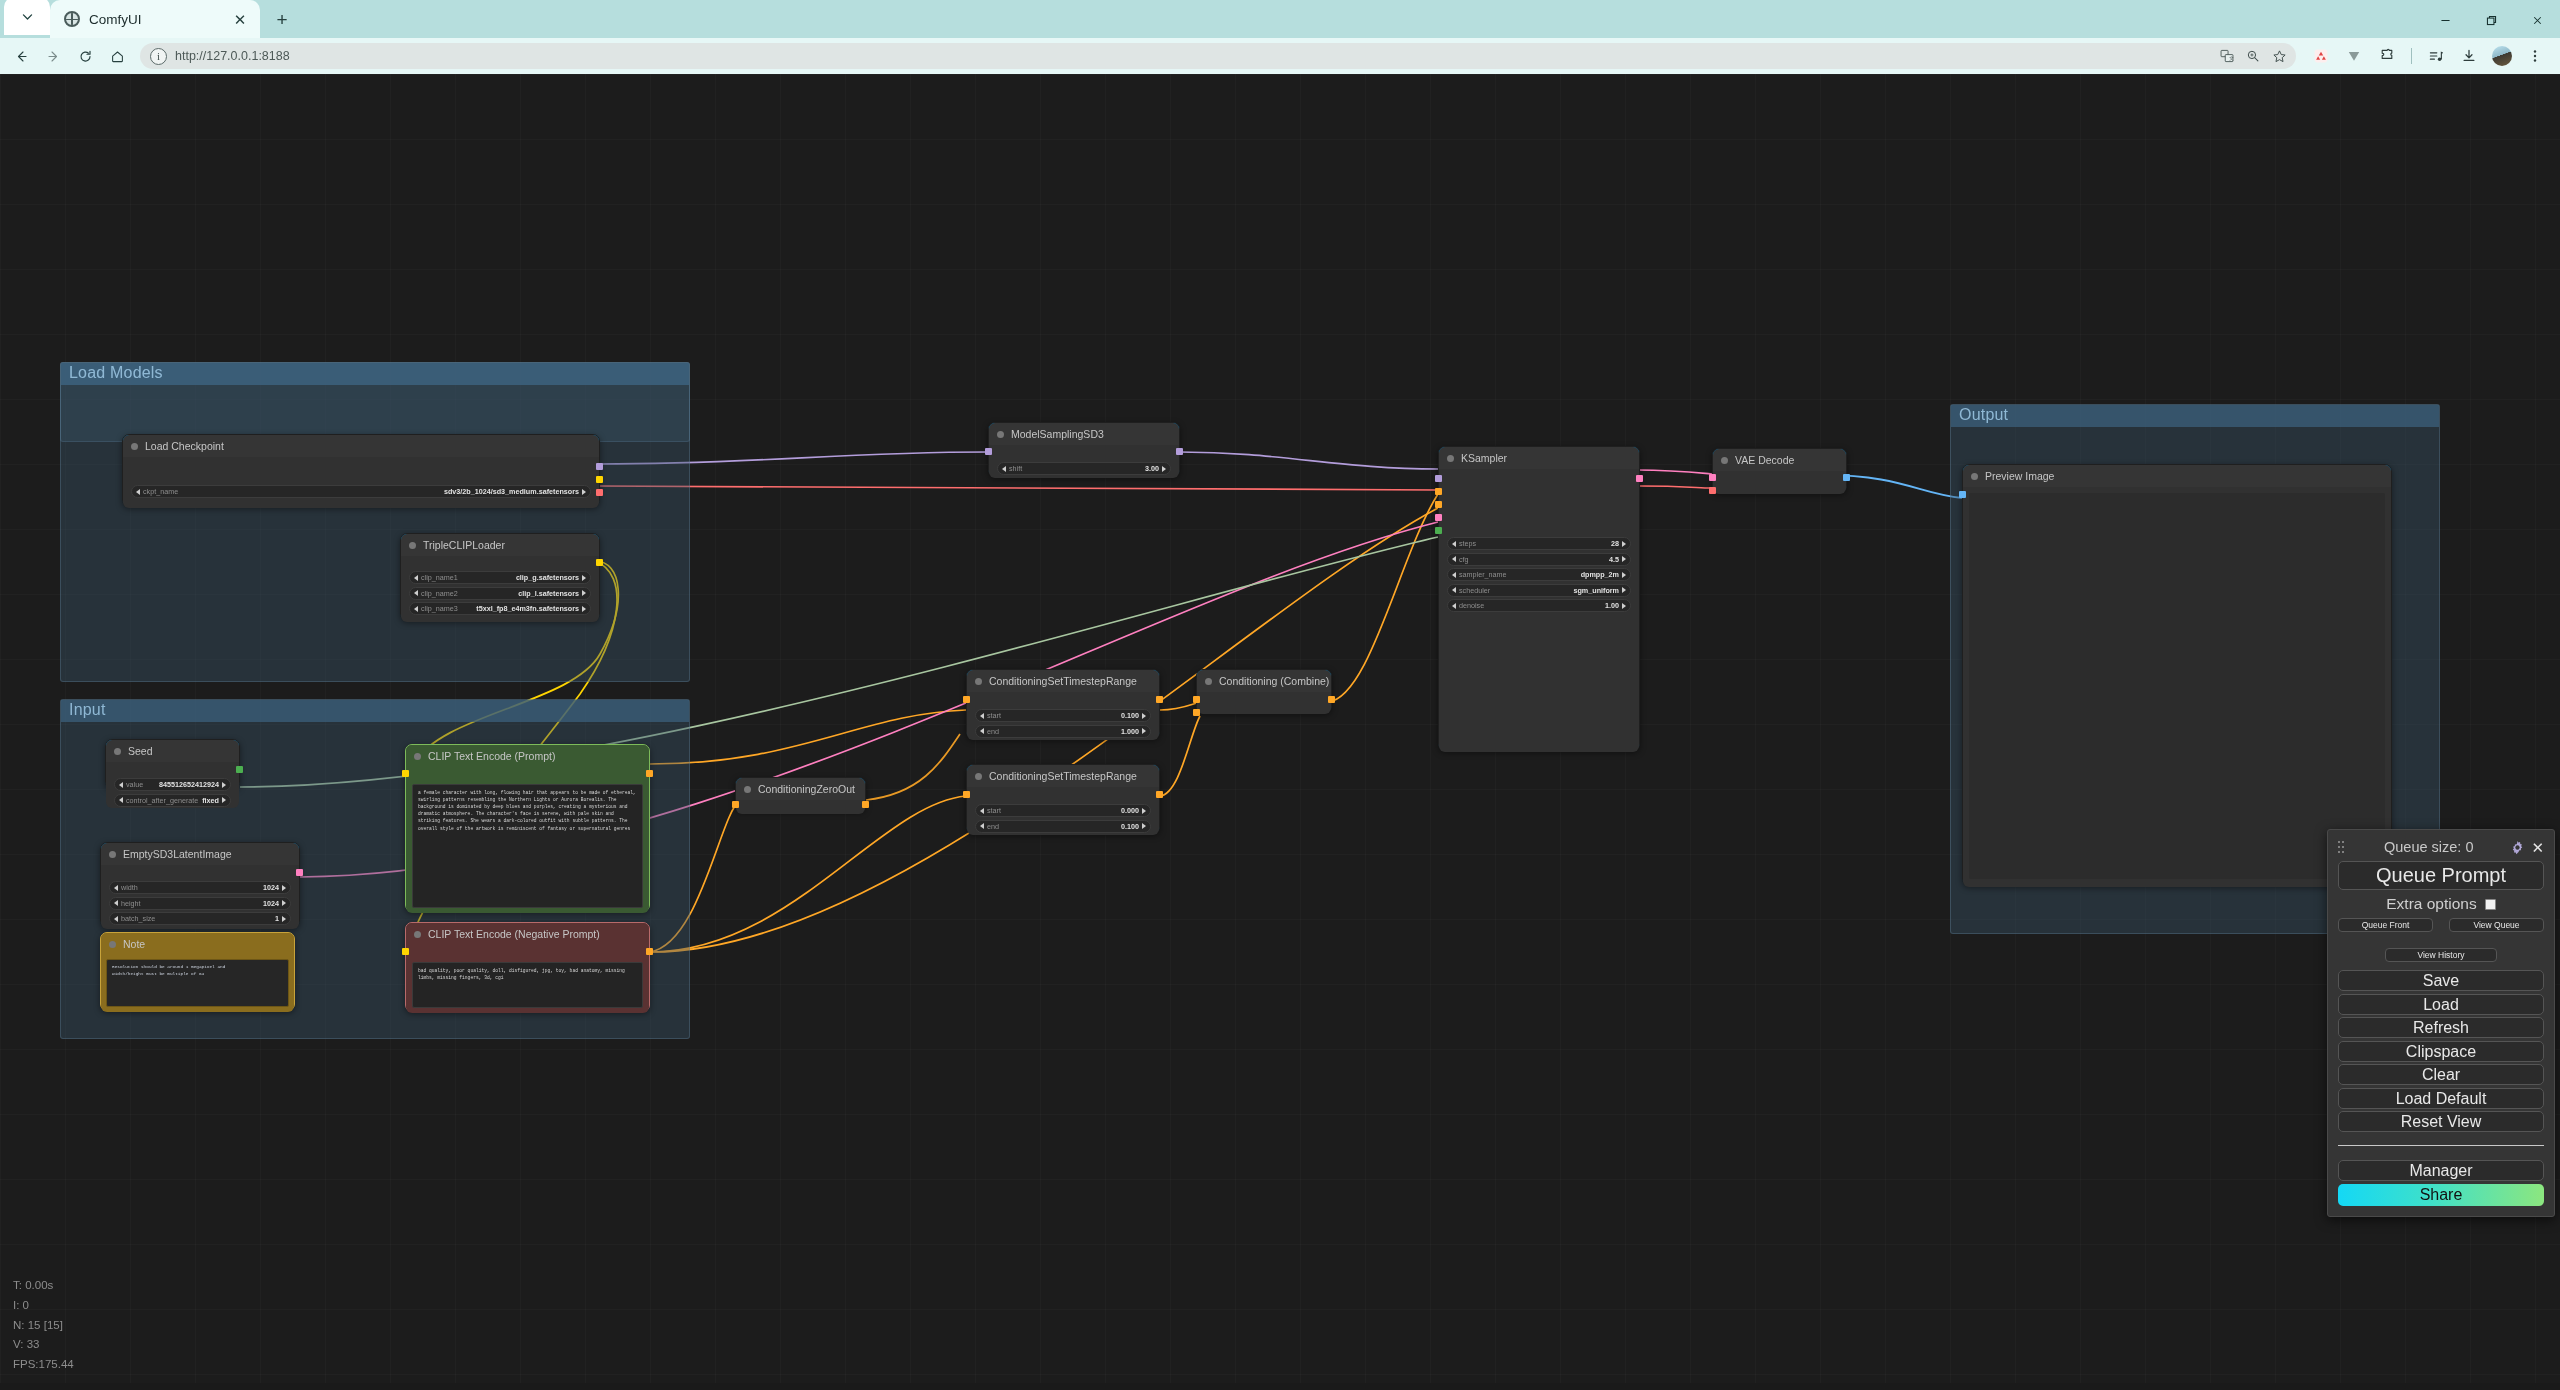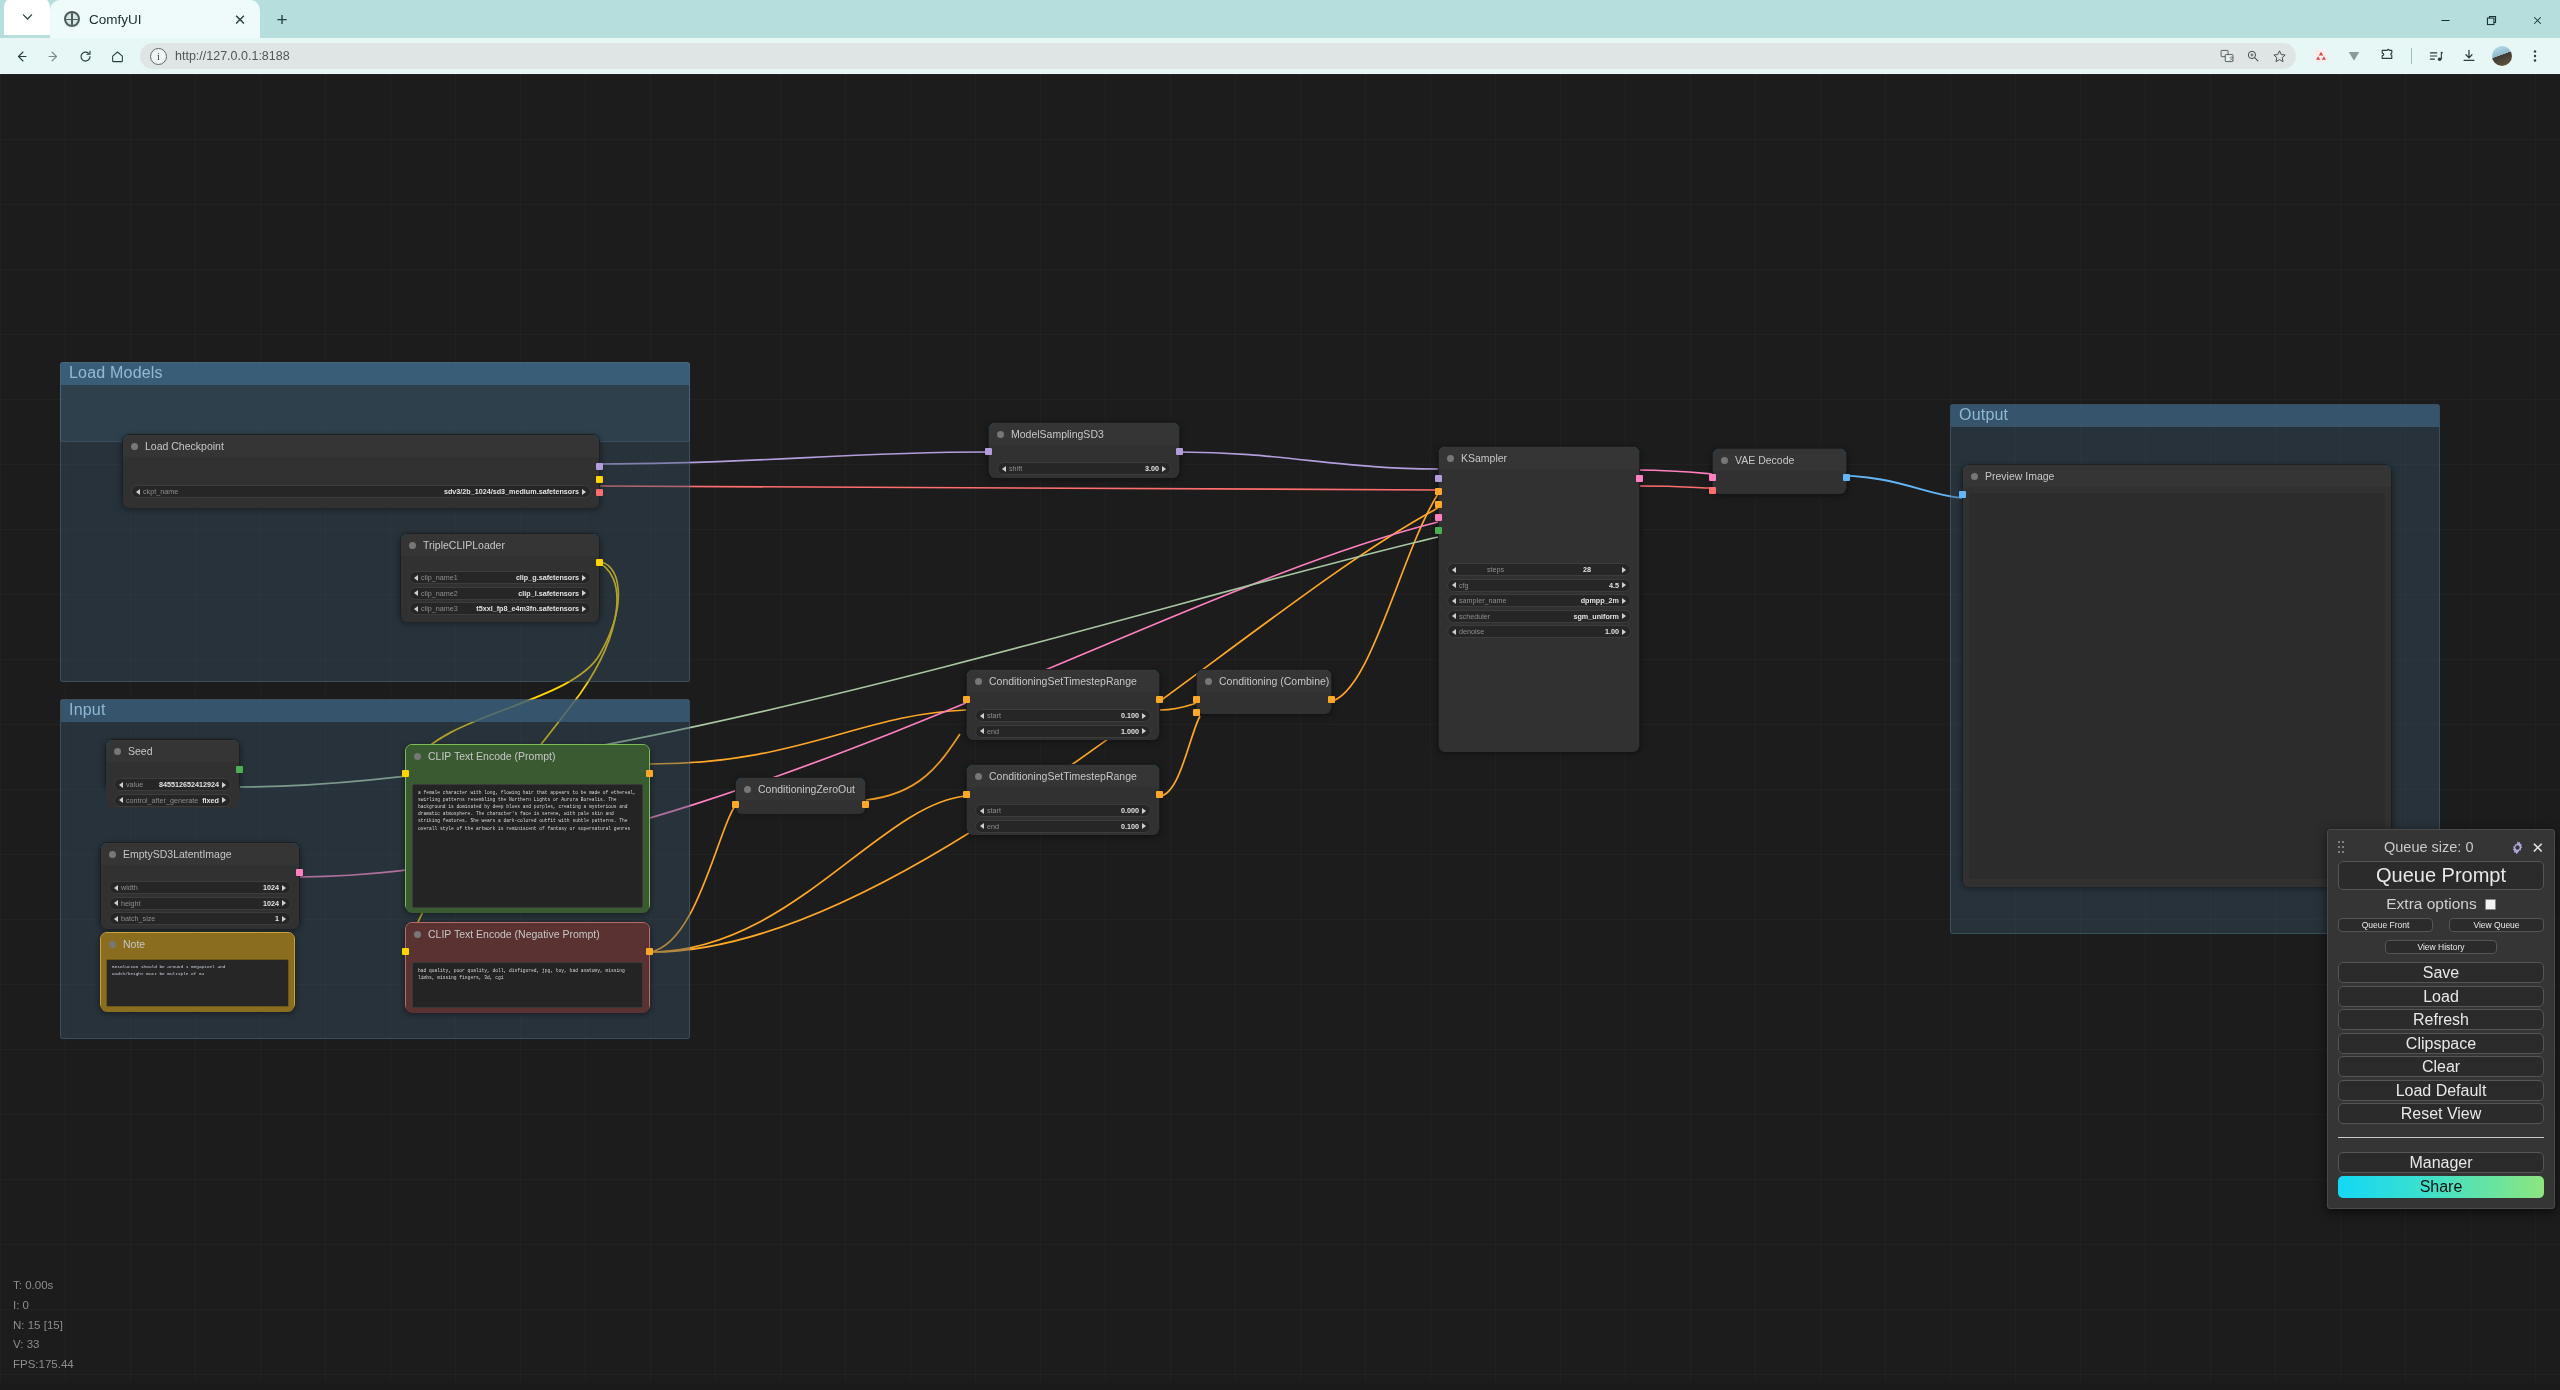--- a/index.html
+++ b/index.html
@@ -232,21 +232,21 @@
   .btn-queue { height: 29px; font-size: 20px; margin-bottom: 5px; line-height: 27px; }
   .extra-row {
     display: flex; align-items: center; justify-content: center;
     gap: 8px; margin: 2px 0 5px;
   }
   .extra-label { color: #cfcfcf; font-size: 15.5px; }
   .checkbox {
     width: 11px; height: 11px; background: #f2f2f2;
     border: 1px solid #888; border-radius: 1px;
   }
-  .small-row { display: flex; gap: 16px; margin-bottom: 8px; }
+  .small-row { display: flex; gap: 16px; margin-bottom: 16px; }
   .btn-sm { height: 14px; font-size: 8.5px; line-height: 12px; border-radius: 4px; }
   .btn-mid { height: 14px; font-size: 8.5px; line-height: 12px; width: 112px;
              margin: 0 auto 8px; border-radius: 4px; }
   .btn-main { height: 21px; font-size: 16px; line-height: 19px; margin-bottom: 2.5px; }
   .divider { height: 1px; background: #c8c8c8; margin: 13px 0 14px; }
   .btn-share {
     height: 22px; font-size: 16px; line-height: 20px;
     background: linear-gradient(90deg,#14d8f5 0%,#3fe0c9 45%,#8ce67f 100%);
     color: #111; border: none; border-radius: 5px;
   }
@@ -674,21 +674,21 @@
       <span class="node-title">KSampler</span>
     </div>
     <div class="node-body" style="height:283px;">
       <span class="port p-model" style="left:-4px; top:6px;"></span>
       <span class="port p-cond" style="left:-4px; top:19px;"></span>
       <span class="port p-cond" style="left:-4px; top:32px;"></span>
       <span class="port p-latent" style="left:-4px; top:45px;"></span>
       <span class="port p-int" style="left:-4px; top:58px;"></span>
       <span class="port p-latent" style="right:-4px; top:6px;"></span>
 
-      <div class="widget" style="margin-top:88px;gap:28px;">
+      <div class="widget" style="margin-top:62px;">
         <span class="arrow-l"></span>
         <span class="wname">steps</span>
         <span class="wval" style="margin-left:auto;">28</span>
         <span class="arrow-r"></span>
       </div>
       <div class="widget">
         <span class="arrow-l"></span>
         <span class="wname">cfg</span>
         <span class="wval" style="margin-left:auto;">4.5</span>
         <span class="arrow-r"></span>

